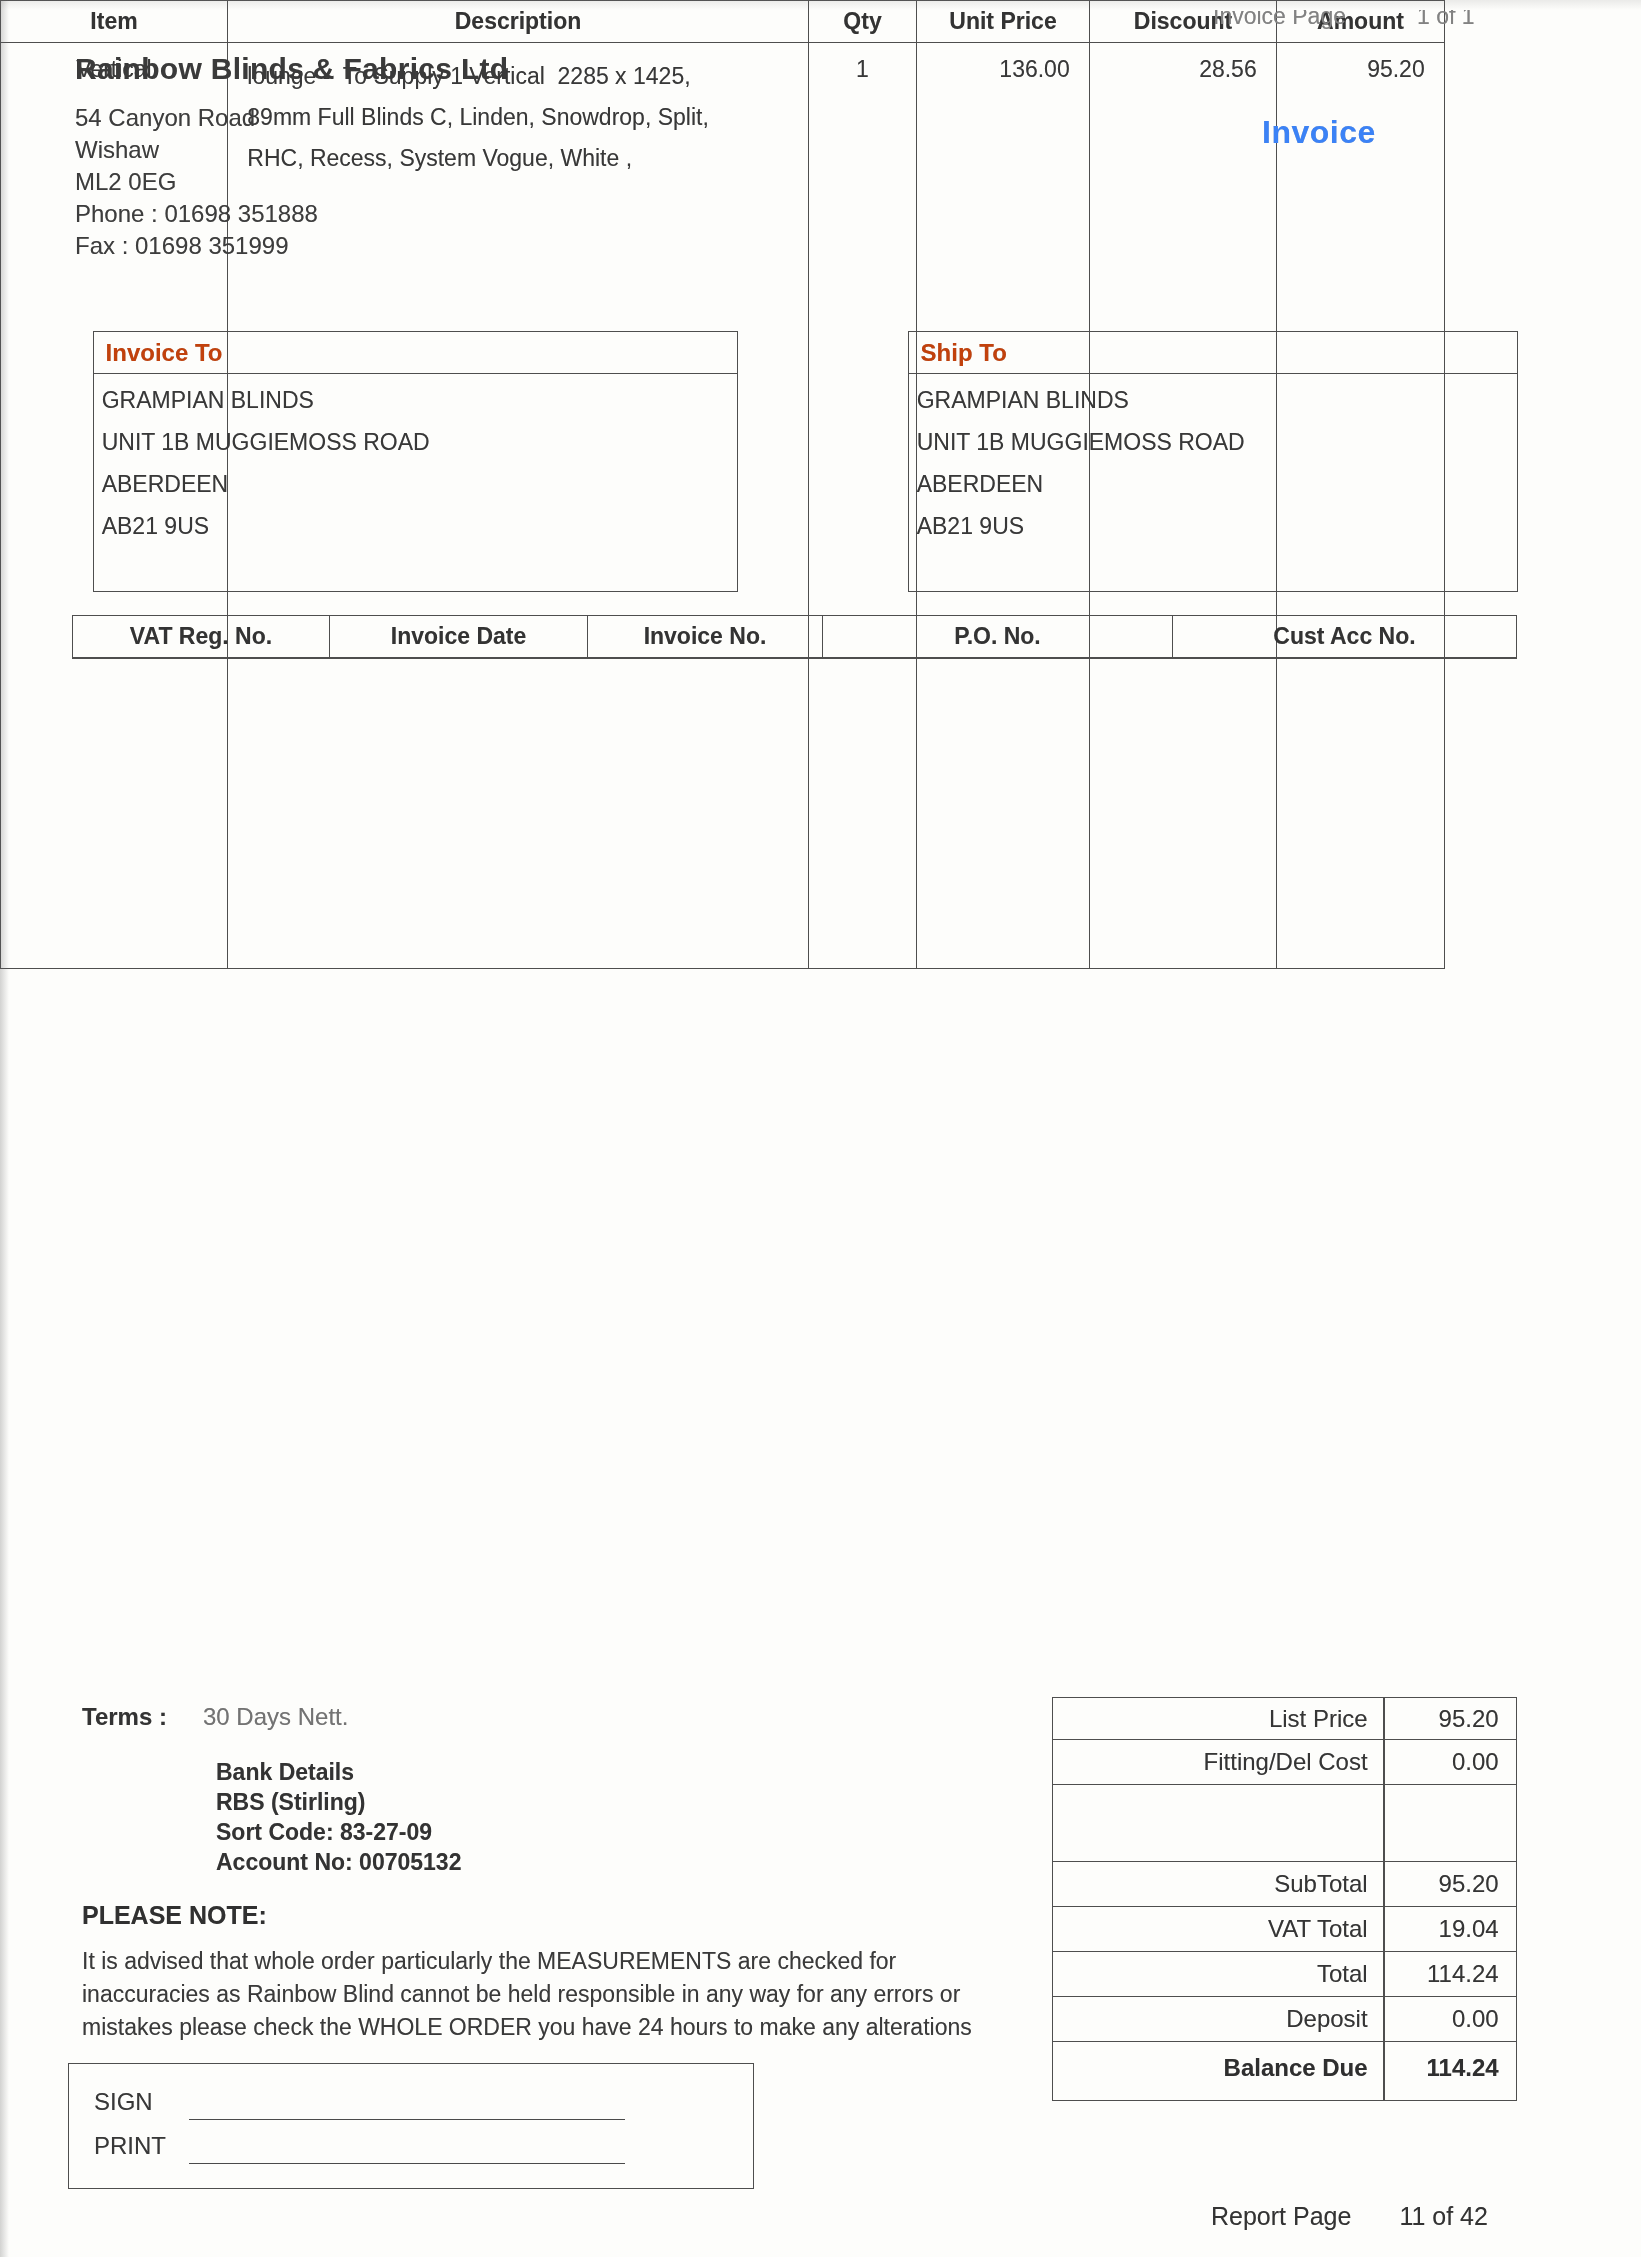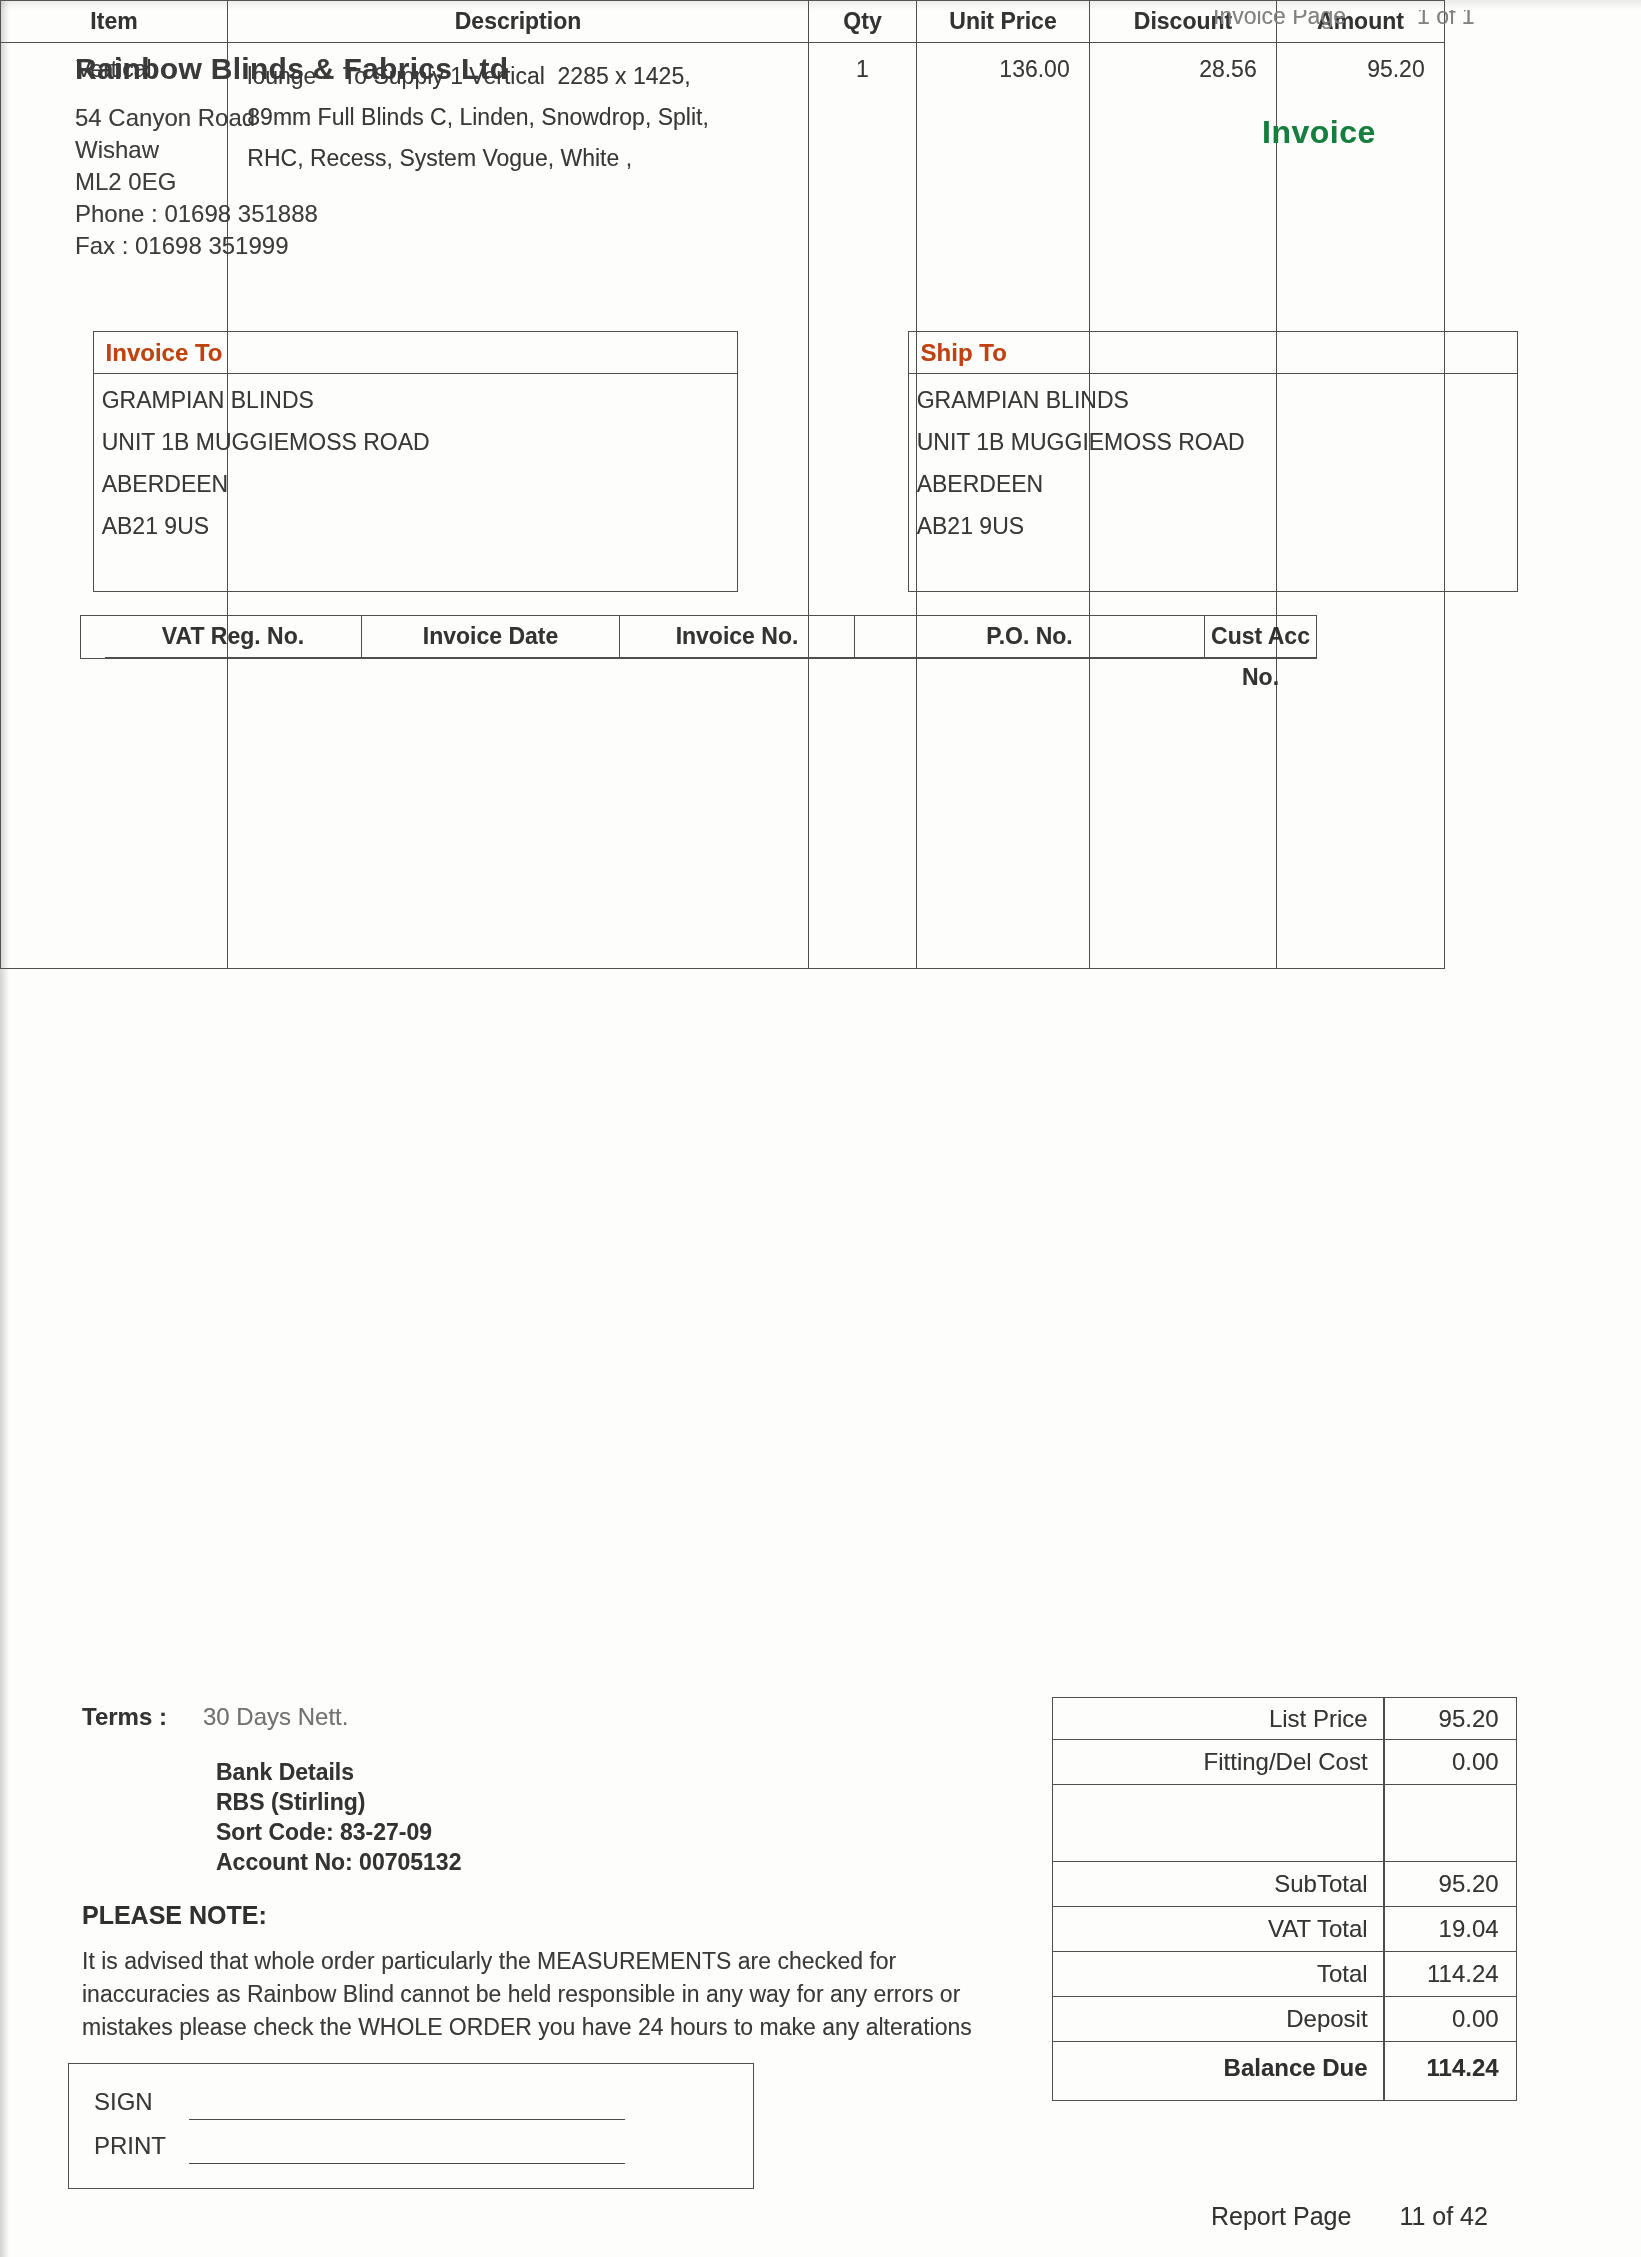--- a/index.html
+++ b/index.html
@@ -25,31 +25,31 @@
 
   
   .page-note { left:1213px; top:9.7px; height:31px; overflow:hidden; color:#828282; font-size:23px; }
   .page-note .inner { margin-top:-6.8px; display:flex; gap:71px; white-space:nowrap; }
 
   
   .company { left:75px; top:52px; }
   .company-name { font-size:30px; font-weight:bold; color:#3a3a3a; margin-bottom:16.4px; letter-spacing:0.3px; }
   .company-line { font-size:24px; line-height:32px; color:#3d3d3d; }
 
-  .doc-title { left:1262px; top:114px; font-size:32px; font-weight:bold; color:#15803d; letter-spacing:0.5px; }
+  .doc-title { left:1262px; top:114px; font-size:32px; font-weight:bold; color:#3b82f6; letter-spacing:0.5px; }
 
   
   .addr-box { position:absolute; border:1.9px solid #4e4e4e; background:transparent; }
   .addr-title { height:42px; line-height:41px; padding-left:11.6px; font-weight:bold; font-size:24px; color:#c2410c; border-bottom:1.9px solid #4e4e4e; }
   .addr-body { padding:4.8px 9.7px 0 7.7px; font-size:23px; line-height:42px; color:#383838; }
   .box-invoice-to { left:93px; top:331px; width:645px; height:261px; }
   .box-ship-to   { left:908px; top:331px; width:610px; height:261px; }
 
   
-  .meta-table { left:80px; top:615px; width:1237px; border:1.9px solid #4e4e4e;padding-left:24px; }
+  .meta-table { left:72px; top:615px; width:1445px; border:1.9px solid #4e4e4e; }
   .meta-row { display:flex; }
   .meta-cell { text-align:center; font-size:23px; color:#383838; }
   .meta-head .meta-cell { font-weight:bold; height:42px; line-height:41px; border-bottom:1.9px solid #4e4e4e; color:#333; }
   .meta-vals .meta-cell { height:44px; line-height:42px; }
   .mc1{width:256px}.mc2{width:258px}.mc3{width:235px}.mc4{width:350px}.mc5{flex:1}
   .meta-cell + .meta-cell { border-left:1.9px solid #4e4e4e; }
 
   
   .items-table { left:72px; top:723px; width:1445px; height:969px; border:1.9px solid #4e4e4e; display:flex; flex-direction:column; }
   .items-head { display:flex; height:42px; border-bottom:1.9px solid #4e4e4e; }

